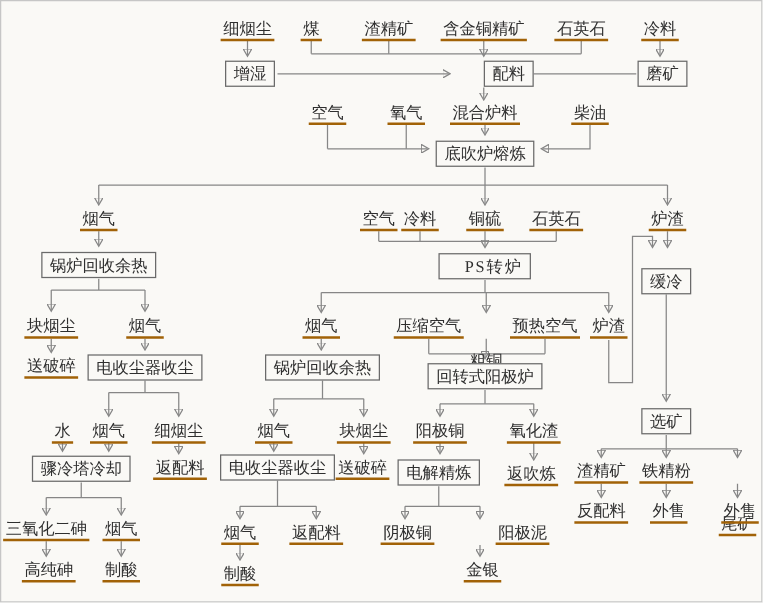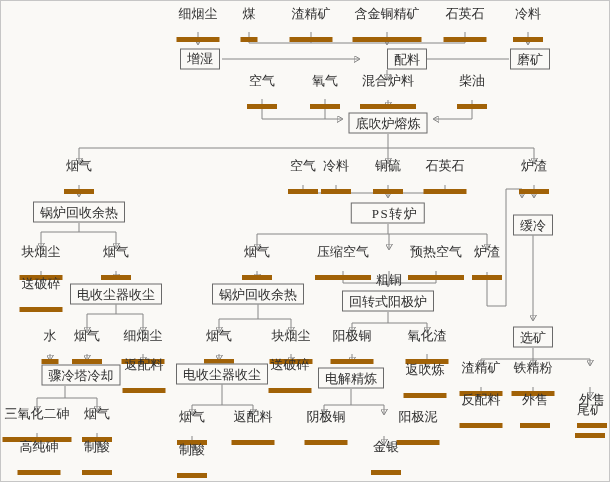--- a/index.html
+++ b/index.html
@@ -10,21 +10,21 @@
     overflow:hidden;
   }
   #wires{position:absolute;left:0;top:0;width:608px;height:480px;}
   #wires path{fill:none;stroke:#868686;stroke-width:1;}
   #wires path.arrow{marker-end:url(#arw);}
   .node{
     position:absolute;transform:translate(-50%,-50%);
     font-size:13px;line-height:15px;white-space:nowrap;
     color:#2f2f2f;text-align:center;
   }
-  .stream{border-bottom:5px solid #a16207;padding:0 2px 16px 2px;}
+  .stream{border-bottom:2px solid #a16207;padding:0 2px 1px 2px;}
   .process{border:1px solid #6a6a6a;background:#faf9f6;padding:2px 6px;}
   .node[data-name="ps-converter"]{letter-spacing:1.5px;padding-left:20px;}
 </style>
 </head>
 <body>
 
 <div id="stage" data-name="flowchart">
   <svg id="wires" data-name="flow-connectors" viewBox="0 0 608 480">
     <defs>
       <marker id="arw" markerWidth="7" markerHeight="7" refX="5" refY="3.5" orient="auto">
@@ -125,21 +125,21 @@
       <path class="arrow" d="M589 386 V396"></path>
     </g>
   </svg>
   <div id="nodes" data-name="flowchart-nodes">
       <div class="node stream" data-name="fine-dust-top" style="left: 197px; top: 23px;">细烟尘</div>
       <div class="node stream" data-name="coal" style="left: 248px; top: 23px;">煤</div>
       <div class="node stream" data-name="slag-concentrate-top" style="left: 310px; top: 23px;">渣精矿</div>
       <div class="node stream" data-name="gold-copper-concentrate" style="left: 386px; top: 23px;">含金铜精矿</div>
       <div class="node stream" data-name="quartz-top" style="left: 464px; top: 23px;">石英石</div>
       <div class="node stream" data-name="cold-material-top" style="left: 527px; top: 23px;">冷料</div>
-      <div class="node process" data-name="humidify-box" style="left: 199px; top: 58px; font-family: Liberation Mono, monospace;">增湿</div>
+      <div class="node process" data-name="humidify-box" style="left: 199px; top: 58px;">增湿</div>
       <div class="node process" data-name="batching-box" style="left: 386px; top: 58px; margin-left: 20px;">配料</div>
       <div class="node process" data-name="grinding-box" style="left: 529px; top: 58px;">磨矿</div>
       <div class="node stream" data-name="air-top" style="left: 261px; top: 90px;">空气</div>
       <div class="node stream" data-name="oxygen" style="left: 324px; top: 90px;">氧气</div>
       <div class="node stream" data-name="mixed-charge" style="left: 387px; top: 90px;">混合炉料</div>
       <div class="node stream" data-name="diesel" style="left: 471px; top: 90px;">柴油</div>
       <div class="node process" data-name="bottom-blown-smelting-box" style="left: 387px; top: 122px;">底吹炉熔炼</div>
       <div class="node stream" data-name="flue-gas-1" style="left: 78px; top: 175px;">烟气</div>
       <div class="node stream" data-name="air-converter" style="left: 302px; top: 175px;">空气</div>
       <div class="node stream" data-name="cold-material-converter" style="left: 335px; top: 175px;">冷料</div>
@@ -161,21 +161,21 @@
       <div class="node process" data-name="boiler-heat-recovery-mid" style="left: 257px; top: 293px;">锅炉回收余热</div>
       <div class="node process" data-name="rotary-anode-furnace" style="left: 387px; top: 300px;">回转式阳极炉</div>
       <div class="node stream" data-name="water" style="left: 49px; top: 345px;">水</div>
       <div class="node stream" data-name="flue-gas-4" style="left: 86px; top: 345px;">烟气</div>
       <div class="node stream" data-name="fine-dust-esp" style="left: 142px; top: 345px;">细烟尘</div>
       <div class="node stream" data-name="flue-gas-5" style="left: 218px; top: 345px;">烟气</div>
       <div class="node stream" data-name="lump-dust-mid" style="left: 290px; top: 345px;">块烟尘</div>
       <div class="node stream" data-name="anode-copper" style="left: 351px; top: 345px;">阳极铜</div>
       <div class="node stream" data-name="oxidation-slag" style="left: 426px; top: 345px;">氧化渣</div>
       <div class="node process" data-name="ore-dressing-box" style="left: 532px; top: 336px;">选矿</div>
-      <div class="node process" data-name="quench-tower-box" style="left: 80px; top: 374px;">骤冷塔冷却</div>
+      <div class="node process" data-name="quench-tower-box" style="left: 64px; top: 374px;">骤冷塔冷却</div>
       <div class="node stream" data-name="return-batching-left" style="left: 143px; top: 374px;">返配料</div>
       <div class="node process" data-name="esp-dust-mid" style="left: 221px; top: 373px;">电收尘器收尘</div>
       <div class="node stream" data-name="to-crushing-mid" style="left: 289px; top: 374px;">送破碎</div>
       <div class="node process" data-name="electrolytic-refining-box" style="left: 350px; top: 377px;">电解精炼</div>
       <div class="node stream" data-name="return-converting" style="left: 424px; top: 379px;">返吹炼</div>
       <div class="node stream" data-name="slag-concentrate-bottom" style="left: 480px; top: 377px;">渣精矿</div>
       <div class="node stream" data-name="iron-concentrate" style="left: 532px; top: 377px;">铁精粉</div>
       <div class="node stream" data-name="tailings" style="left: 589px; top: 377px; margin-top: 42px;">尾矿</div>
       <div class="node stream" data-name="return-batch-br" style="left: 480px; top: 409px;">反配料</div>
       <div class="node stream" data-name="external-sale-1" style="left: 534px; top: 409px;">外售</div>

